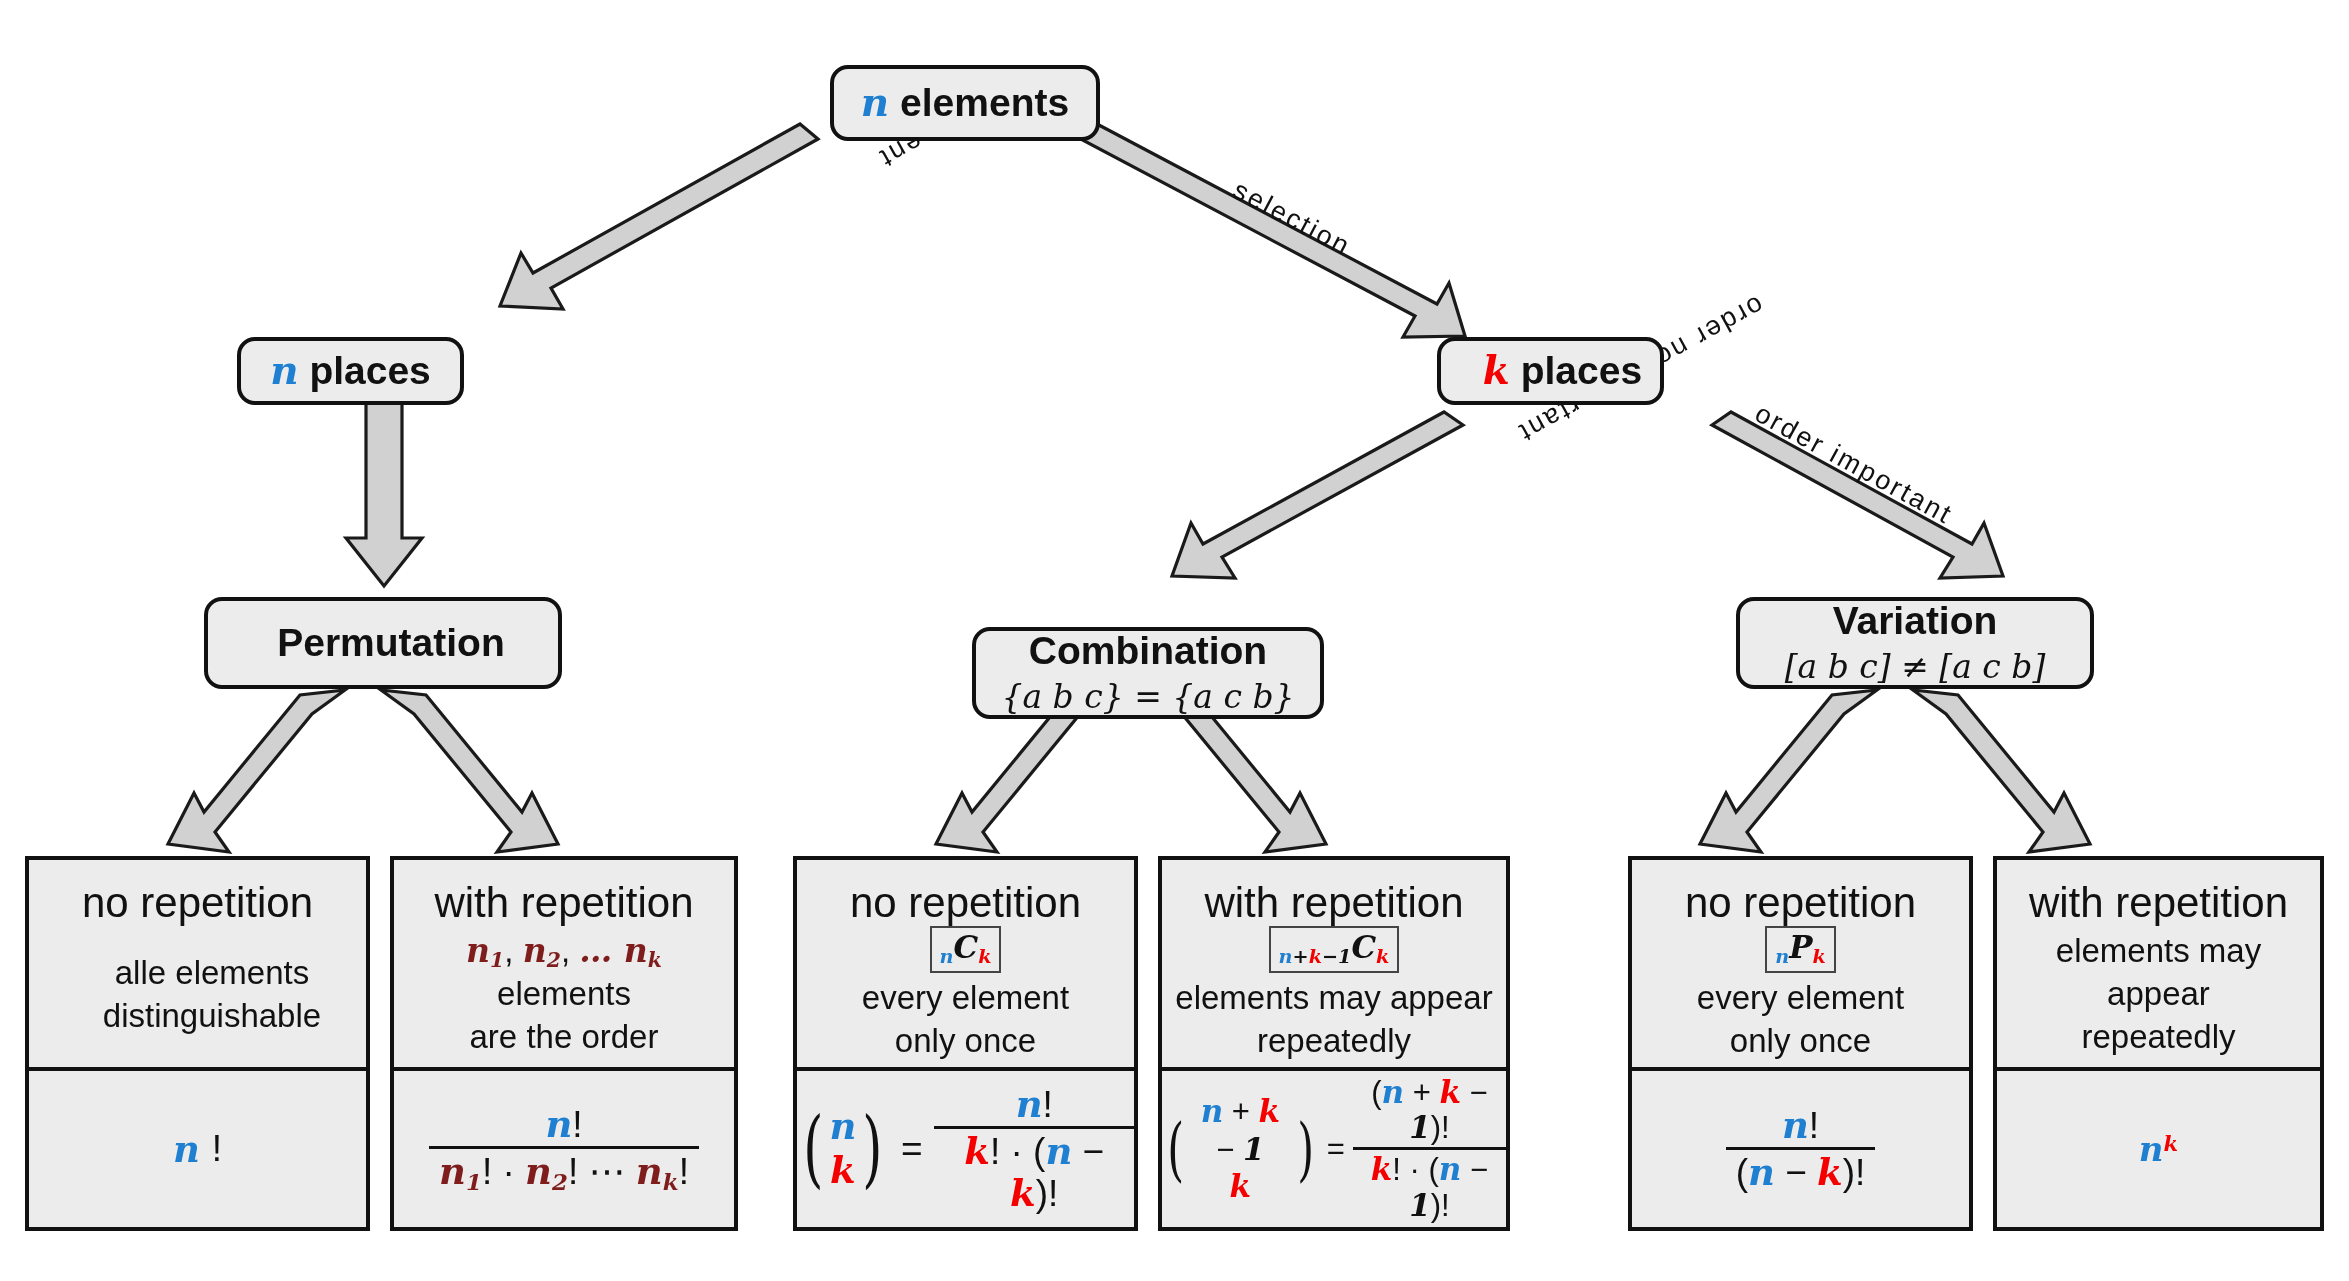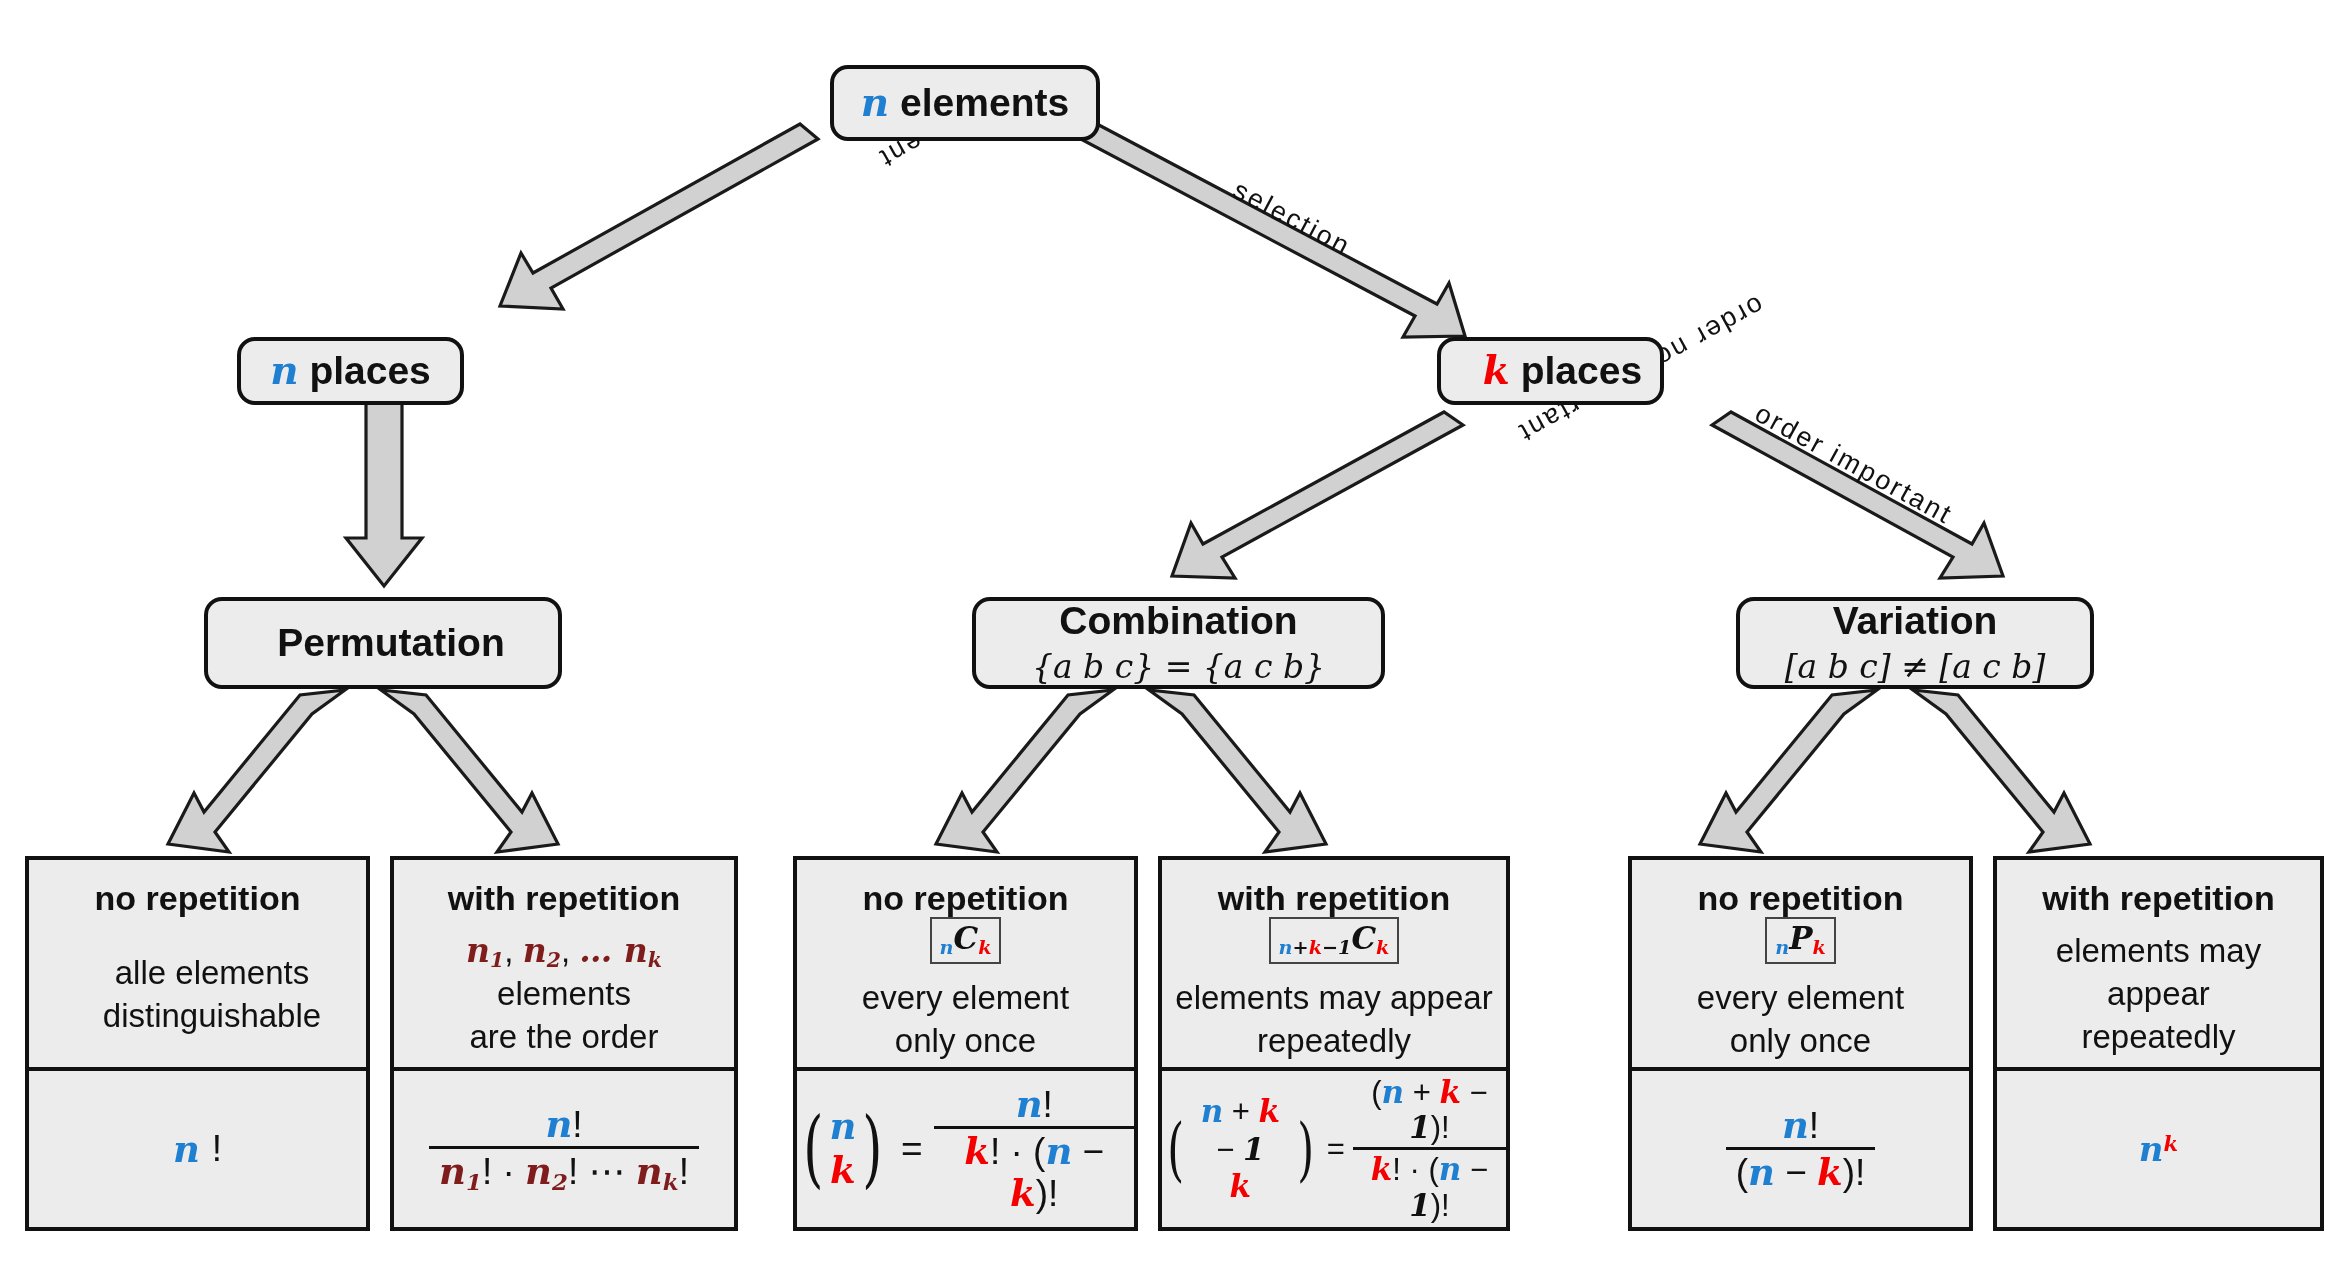--- a/index.html
+++ b/index.html
@@ -17,21 +17,21 @@
 
   
   .card{position:absolute;background:#ececec;border:4px solid #111;box-sizing:border-box;
         display:flex;flex-direction:column;}
   .card .head{flex:0 0 auto;display:flex;flex-direction:column;align-items:center;
               justify-content:flex-start;padding-top:20px;box-sizing:border-box;}
   .card .desc{flex:1 1 auto;display:flex;align-items:center;justify-content:center;
               text-align:center;font-size:33px;line-height:1.3;padding:0 8px;}
   .card .formula{flex:0 0 156px;border-top:4px solid #111;display:flex;align-items:center;
                  justify-content:center;text-align:center;}
-  .card .caption{font-weight:bold;font-size:34px;line-height:1.1;}
+  .card .caption{font-weight:normal;font-size:42px;line-height:1.1;}
   .sym-box{display:inline-block;border:2px solid #444;padding:1px 8px 3px 8px;
            background:#ececec;}
 
   
   .m{font-family:"DejaVu Serif",serif;font-style:italic;}
   .mb{font-family:"DejaVu Serif",serif;font-style:italic;font-weight:bold;}
   .up{font-style:normal;}
   .blue{color:#1f7fd0;}
   .red{color:#f40000;}
   .green{color:#7f1d1d;}
@@ -109,21 +109,21 @@
   <div class="rnode" style="left:1437px;top:337px;width:227px;height:68px;padding-left:24px;">
     <div class="title">
       <span class="mb red">k</span><span> places</span>
     </div>
   </div>
 
   <div class="rnode" style="left:204px;top:597px;width:358px;height:92px;padding-left:16px;">
     <div class="title">Permutation</div>
   </div>
 
-  <div class="rnode" style="left:972px;top:597px;width:413px;height:92px;align-items:center;">
+  <div class="rnode" style="left:972px;top:627px;width:352px;height:92px;align-items:center;">
     <div class="title">Combination</div>
     <div class="sub m">{a b c} = {a c b}</div>
   </div>
 
   <div class="rnode" style="left:1736px;top:597px;width:358px;height:92px;">
     <div class="title">Variation</div>
     <div class="sub m">[a b c] ≠ [a c b]</div>
   </div>
 
   <div class="card" style="left:25px;top:856px;width:345px;height:375px;">

